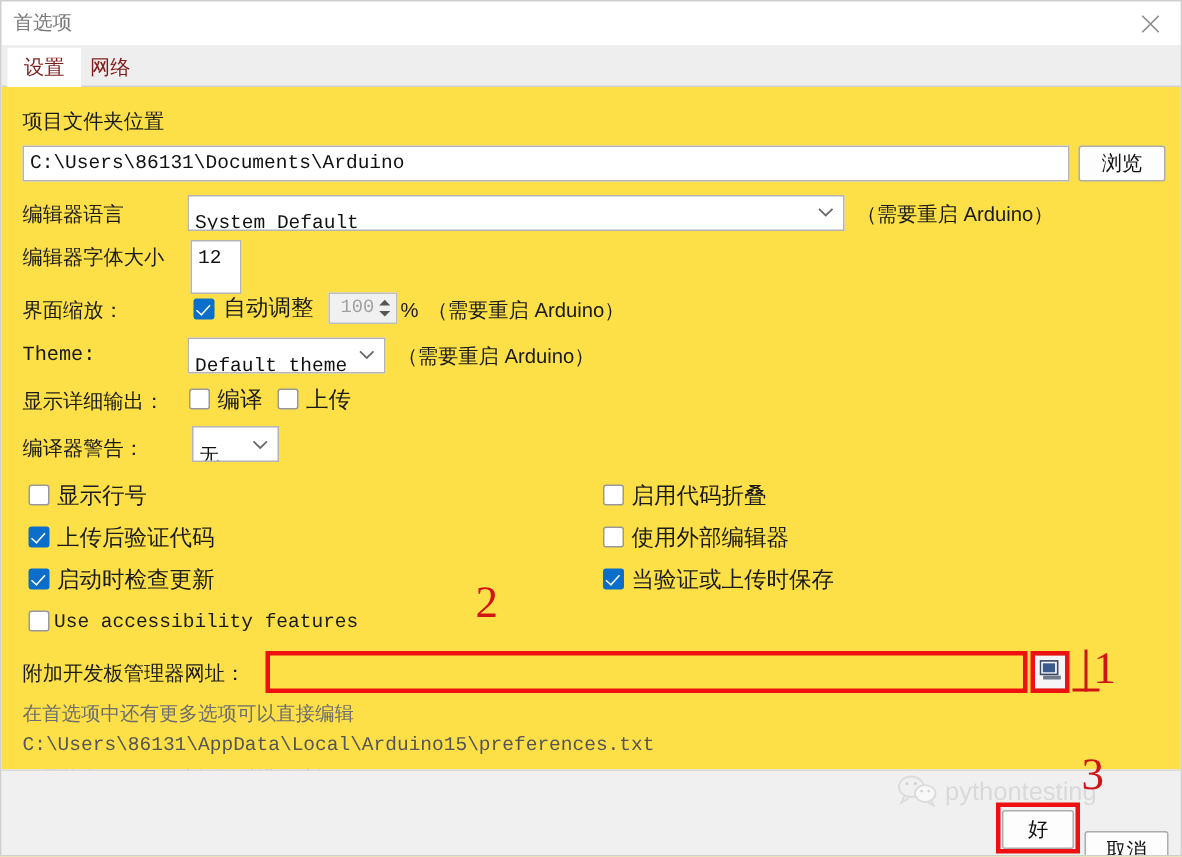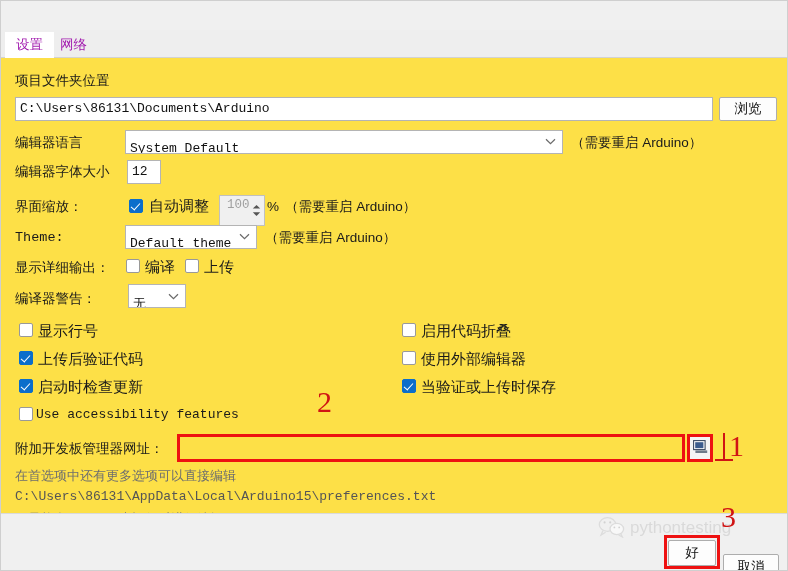--- a/index.html
+++ b/index.html
@@ -61,21 +61,21 @@
     border-bottom: 1px solid #d2d2d2;
     box-sizing: border-box;
   }
   .tab {
     position: absolute;
     top: 2px;
     height: 26px;
     padding: 0 11px;
     line-height: 26px;
     font-size: 13.5px;
-    color: #a21caf;
+    color: #7f1d1d;
     box-sizing: border-box;
     cursor: default;
   }
   .tab.active {
     background: #ffffff;
     border-bottom: 1px solid #ffffff;
   }
   .tab-settings { left: 4px; }
   .tab-network  { left: 48px; }
 
@@ -280,20 +280,30 @@
     color: #c8c8c8;
     margin-left: 4px;
     letter-spacing: 0px;
   }
 </style>
 </head>
 <body>
 
 <div class="window">
 
+  <div class="titlebar">
+    <div class="title">首选项</div>
+    <div class="close-btn">
+      <span>
+        <svg width="14" height="14" viewBox="0 0 14 14">
+          <path d="M1.5 1.5 L12.5 12.5 M12.5 1.5 L1.5 12.5" stroke="#8a8a8a" stroke-width="1.1" fill="none"></path>
+        </svg>
+      </span>
+    </div>
+  </div>
 
   <div class="tabbar">
     <div class="tab active tab-settings">设置</div>
     <div class="tab tab-network">网络</div>
   </div>
 
   <div class="content">
 
     <div class="lbl" style="left:14px; top:14px;">项目文件夹位置</div>
     <div class="textinput" style="left:14px; top:39px; width:698px; height:24px;">C:\Users\86131\Documents\Arduino</div>
@@ -304,26 +314,26 @@
       <span>System Default</span>
       <span class="caret">
         <svg width="11" height="7" viewBox="0 0 11 7">
             <path d="M1 1.3 L5.5 5.6 L10 1.3" stroke="#6a6a6a" stroke-width="1.2" fill="none"></path>
           </svg>
       </span>
     </div>
     <div class="lbl" style="left:570px; top:76px;">（需要重启 Arduino）</div>
 
     <div class="lbl" style="left:14px; top:105px;">编辑器字体大小</div>
-    <div class="textinput" style="left:126px; top:102px; width:34px; height:24px; line-height:22px;">12</div>
+    <div class="textinput" style="left:126px; top:102px; width:34px; height:36px; line-height:22px;">12</div>
 
     <div class="lbl" style="left:14px; top:140px;">界面缩放：</div>
     <div class="cbox checked" style="left:128px; top:141px;"></div>
     <div class="cblabel" style="left:148px; top:140px;">自动调整</div>
-    <div class="spin" style="left:218px; top:137px; width:46px; height:31px;padding-left:7px;">
+    <div class="spin" style="left:218px; top:137px; width:46px; height:21px;padding-left:7px;">
       <span>100</span>
       <span class="arrows">
         <svg width="9" height="6" viewBox="0 0 9 6">
             <path d="M0.8 4.6 L4.5 0.9 L8.2 4.6 Z" fill="#555"></path>
           </svg>
         <svg width="9" height="6" viewBox="0 0 9 6" style="margin-top:1px;">
             <path d="M0.8 1.3 L4.5 5.0 L8.2 1.3 Z" fill="#555"></path>
           </svg>
       </span>
     </div>

